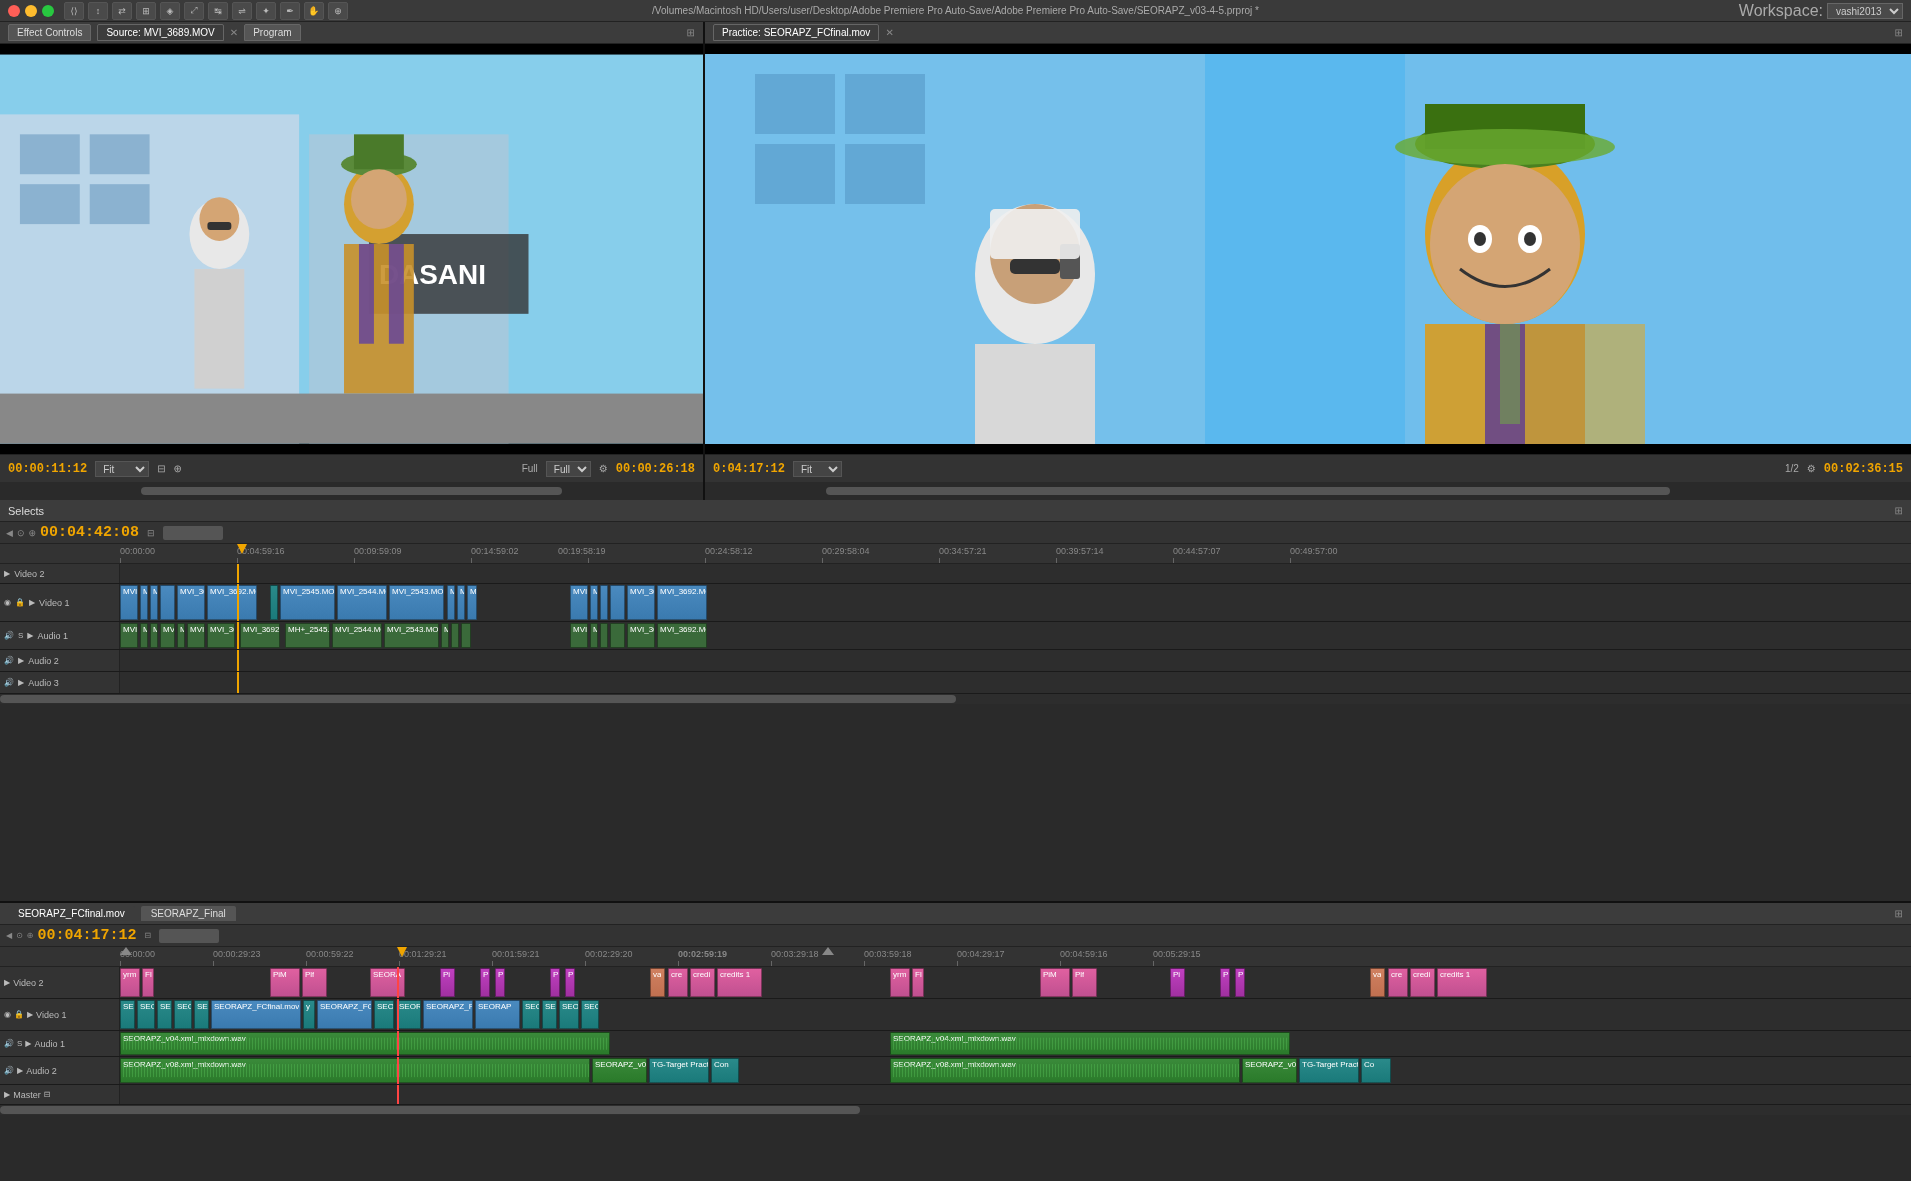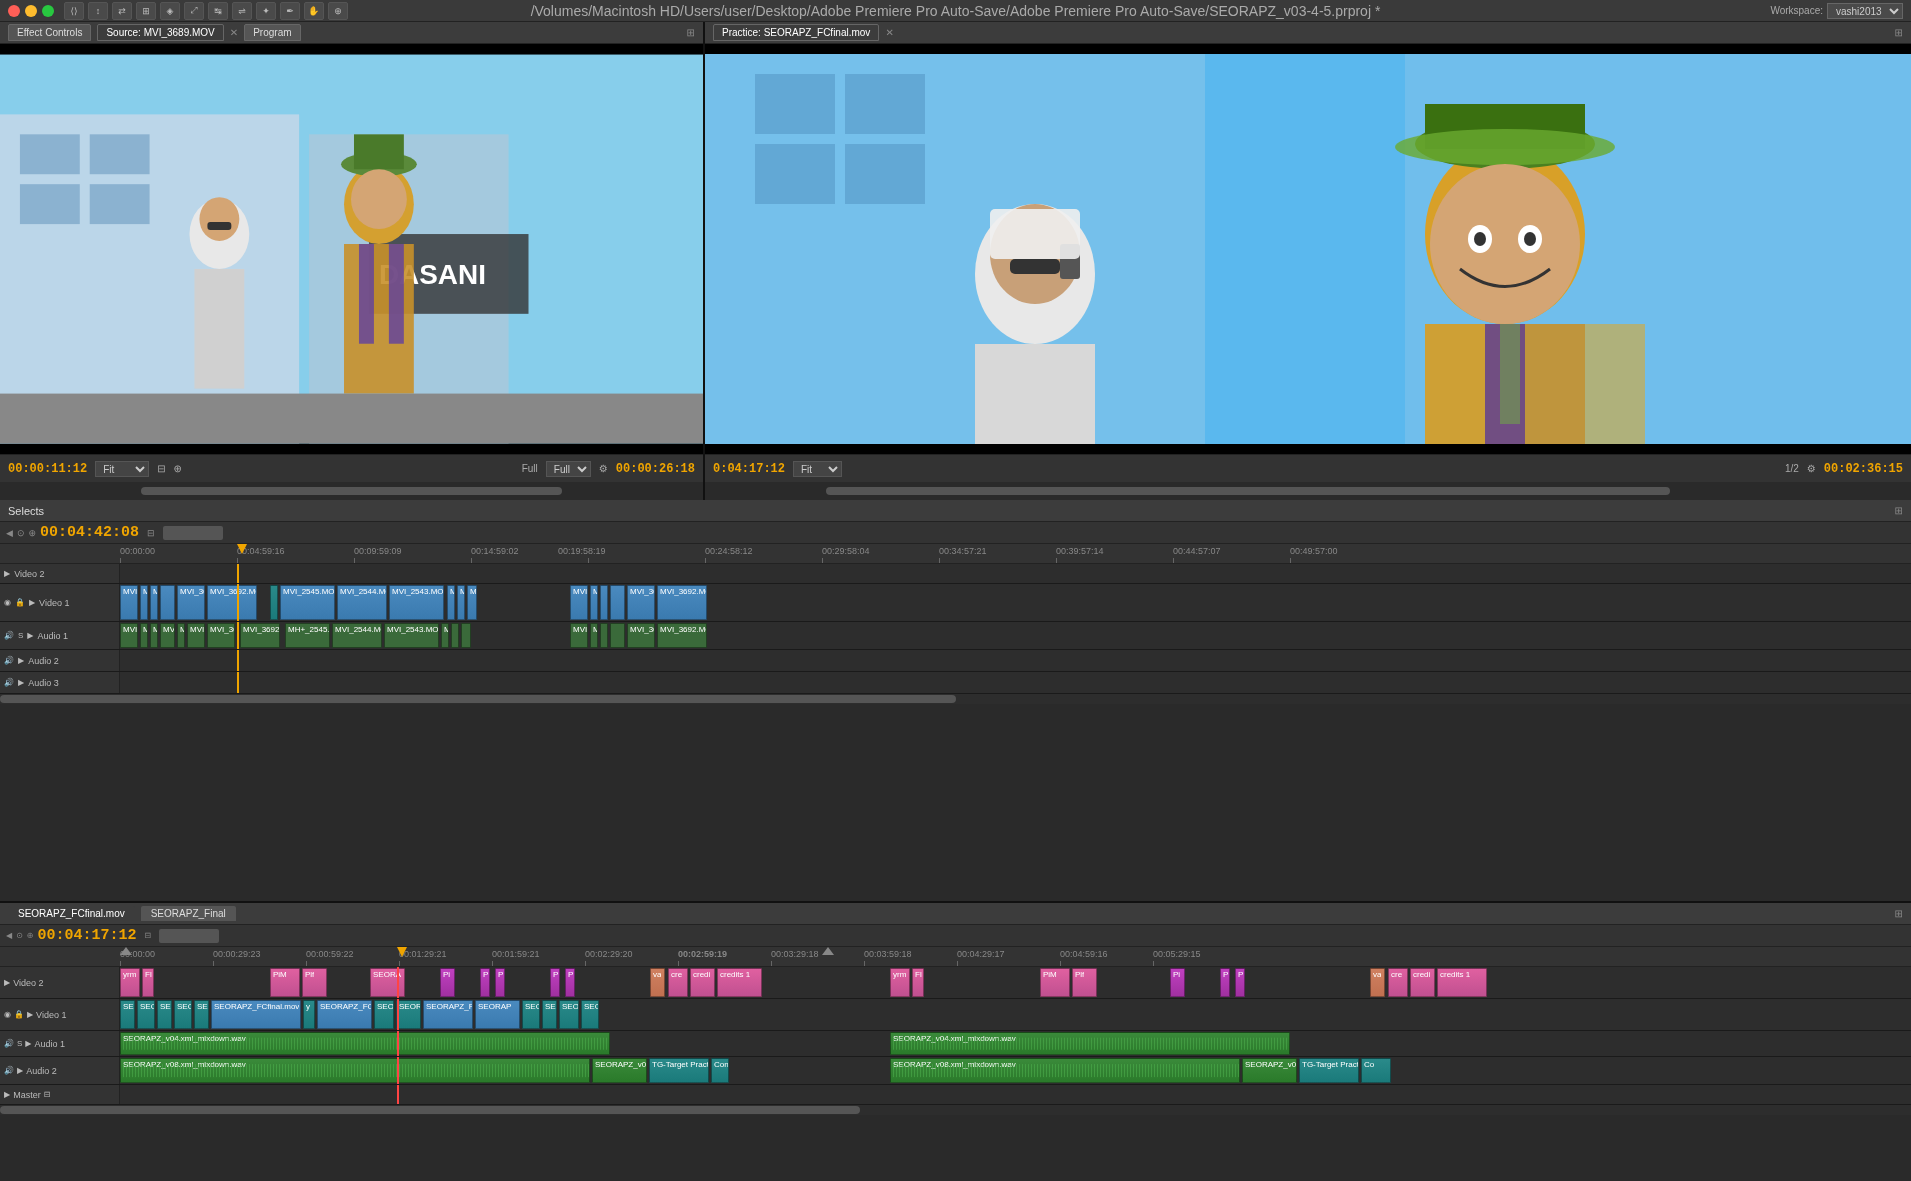--- a/index.html
+++ b/index.html
@@ -53,32 +53,32 @@
       justify-content: center;
       color: #bbb;
       font-size: 9px;
       cursor: pointer;
     }
     #title-path {
       position: absolute;
       left: 50%;
       transform: translateX(-50%);
       color: #aaa;
-      font-size: 14px;
+      font-size: 10px;
       white-space: nowrap;
     }
     #workspace-area {
       display: flex;
       align-items: center;
       margin-left: auto;
       gap: 4px;
     }
     #workspace-label {
       color: #aaa;
-      font-size: 10px;
+      font-size: 16px;
     }
     #workspace-select {
       background: #4a4a4a;
       border: 1px solid #666;
       color: #ccc;
       font-size: 10px;
       padding: 1px 4px;
       height: 16px;
     }
 
@@ -1062,21 +1062,21 @@
           <div class="clip clip-green" style="left:0;width:470px;">
             <span class="clip-label">SEORAPZ_v08.xml_mixdown.wav</span>
             <div class="waveform"></div>
           </div>
           <div class="clip clip-green" style="left:472px;width:55px;">
             <span class="clip-label">SEORAPZ_v08.xml_mixdo</span>
           </div>
           <div class="clip clip-teal" style="left:529px;width:60px;">
             <span class="clip-label">TG-Target Practice 1</span>
           </div>
-          <div class="clip clip-teal" style="left:591px;width:18px;padding-left:12px;">
+          <div class="clip clip-teal" style="left:591px;width:28px;padding-left:12px;">
             <span class="clip-label">Con</span>
           </div>
 
           <div class="clip clip-green" style="left:770px;width:350px;">
             <span class="clip-label">SEORAPZ_v08.xml_mixdown.wav</span>
             <div class="waveform"></div>
           </div>
           <div class="clip clip-green" style="left:1122px;width:55px;">
             <span class="clip-label">SEORAPZ_v08.xml_mixdo</span>
           </div>

